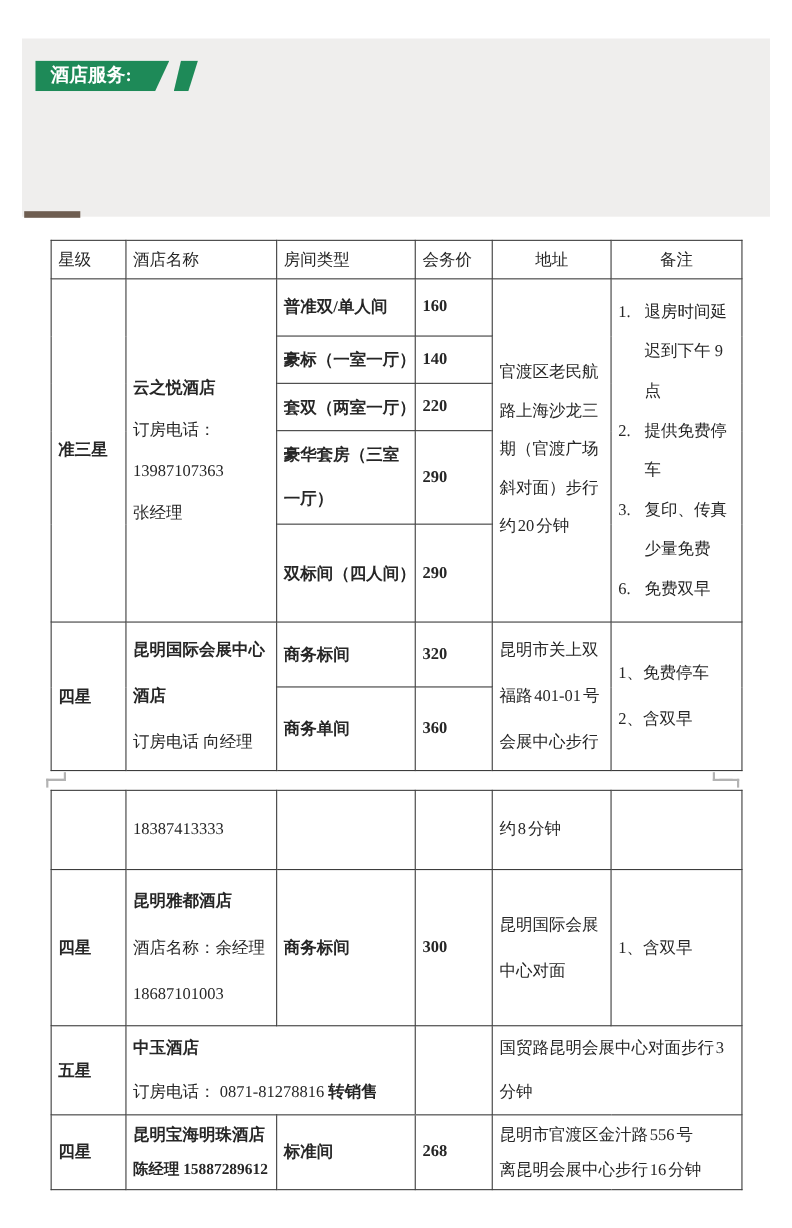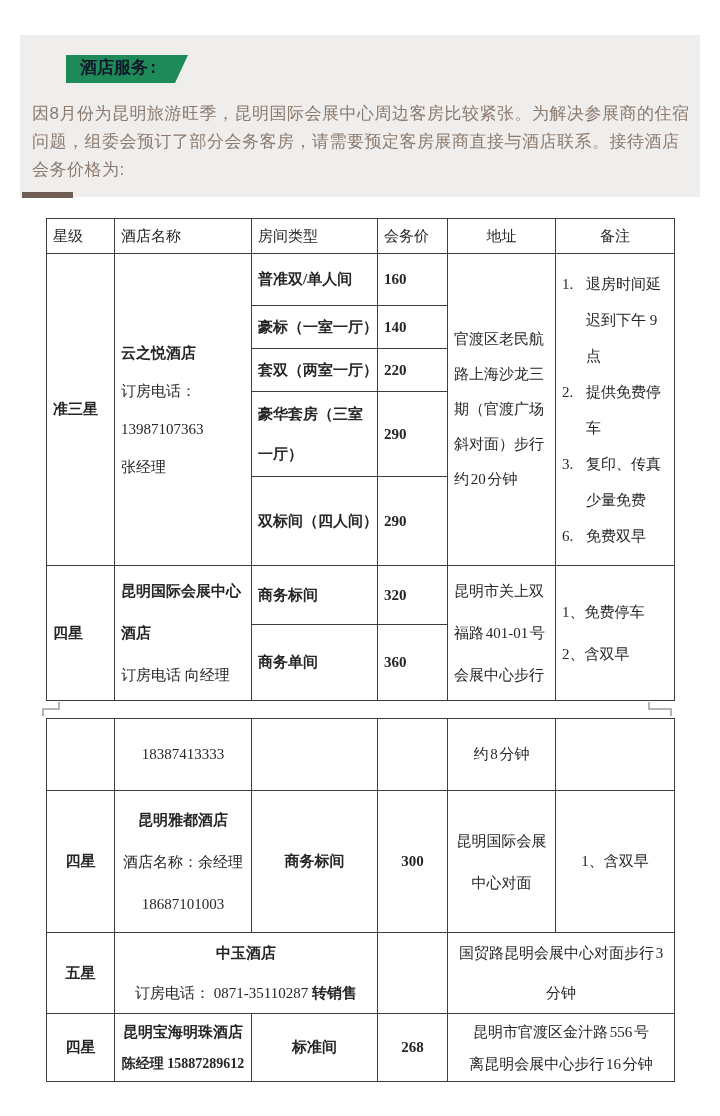--- a/index.html
+++ b/index.html
@@ -6,46 +6,45 @@
   .screen {
     position:relative; width:720px; height:1116px; background:#ffffff;
     font-family:"Liberation Serif","DejaVu Serif",serif;
     color:#2b2b2b; overflow:hidden;
   }
 
   
   .card { position:absolute; left:20px; top:35px; width:680px; height:162px; background:#efeeed; }
   .badge-main {
     position:absolute; left:32px; top:55px; width:122px; height:28px;
-    background:#1e8a58; color:#0f172a;
-    font-family:Liberation Mono, monospace;
+    background:#1e8a58; color:#ffffff;
+    font-family:Liberation Serif, serif;
     font-size:17px; font-weight:bold; line-height:28px; padding-left:14px;
     clip-path:polygon(0 0, 100% 0, calc(100% - 13px) 100%, 0 100%);
     box-sizing:border-box;
-    margin-left:34px;
   }
   .badge-tail {
     position:absolute; left:158px; top:55px; width:22px; height:28px; background:#1e8a58;
     clip-path:polygon(30% 0, 100% 0, 60% 100%, 0 100%);
   }
   .intro {
     position:absolute; left:32px; top:100px; width:658px;
     font-family:"Liberation Sans","DejaVu Sans",sans-serif;
     font-size:17px; line-height:28px; color:#8b7a6e; letter-spacing:0.5px;
   }
   .divider-bar { position:absolute; left:22px; top:192px; width:51px; height:6px; background:#6e5d50; }
 
   
   table.t {
     position:absolute; left:46px; width:628px;
     border-collapse:collapse; table-layout:fixed;
     font-size:15px; color:#262626;
   }
   #t1 { top:218px; }
-  #t2 { top:718px;text-align:center; }
+  #t2 { top:718px; }
   table.t td { border:1.5px solid #3d3d3d; padding:0 6px; vertical-align:middle; }
   .thead td { padding-left:9px;margin-top:24px; }
   .tc { text-align:center; }
   .b  { font-weight:bold; }
   .vtop { vertical-align:top; }
   .vbot { vertical-align:bottom; }
   .pt6 { padding-top:6px; } .pt8 { padding-top:8px; } .pt12 { padding-top:12px; }
   .pb8 { padding-bottom:8px; } .pb10 { padding-bottom:10px; } .pb12 { padding-bottom:12px; }
 
   .room  { padding:0 4px 0 6px; font-weight:bold; }
@@ -75,21 +74,20 @@
 </head>
 <body>
 
 <div class="screen">
 
   <div class="card"></div>
   <div class="badge-main">
     <span>酒店服务:</span>
   </div>
   <div class="badge-tail"></div>
-  <div class="intro">因8月份为昆明旅游旺季，昆明国际会展中心周边客房比较紧张。为解决参展商的住宿问题，组委会预订了部分会务客房，请需要预定客房展商直接与酒店联系。接待酒店会务价格为:</div>
   <div class="divider-bar"></div>
 
   <table class="t" id="t1">
     <colgroup>
       <col style="width:68px">
         <col style="width:137px">
         <col style="width:126px">
       <col style="width:70px">
         <col style="width:108px">
         <col style="width:119px">
@@ -215,21 +213,21 @@
       <td class="price vtop pt12">300</td>
       <td class="addr addr2 vtop">昆明国际会展中心对面</td>
       <td class="vtop pt12">1、含双早</td>
     </tr>
 
     <tr style="height:78px">
       <td class="b vbot pb12">五星</td>
       <td colspan="2" class="dotted-r">
         <div class="lh40">
           <div class="b">中玉酒店</div>
-          <div><span>订房电话： 0871-35110287</span> <span class="b">转销售</span></div>
+          <div><span>订房电话： 0871-81278816</span> <span class="b">转销售</span></div>
         </div>
       </td>
       <td></td>
       <td colspan="2" class="addr" style="line-height:40px">国贸路昆明会展中心对面步行 3 分钟</td>
     </tr>
 
     <tr style="height:68px">
       <td class="b vtop pt8">四星</td>
       <td>
         <div class="lh32">

